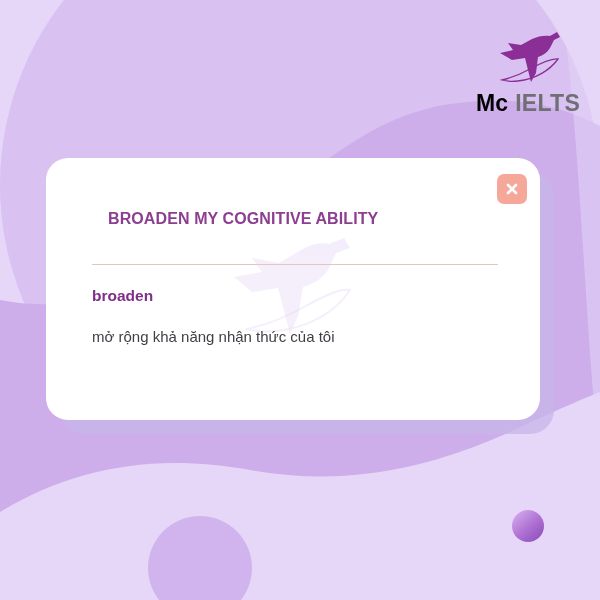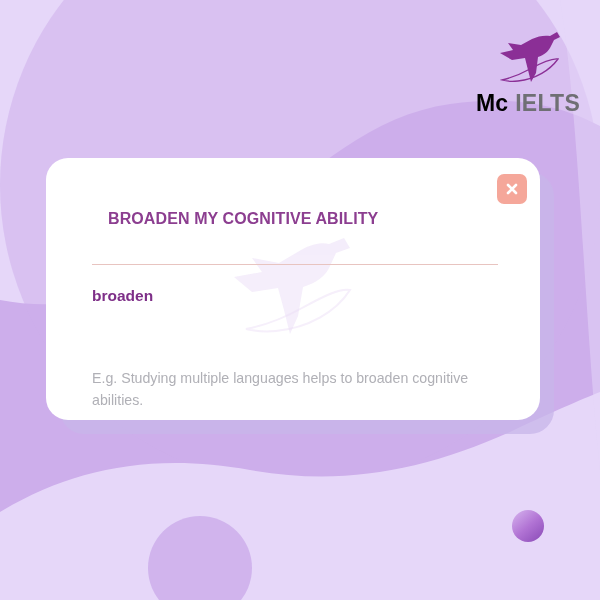--- a/index.html
+++ b/index.html
@@ -218,21 +218,21 @@
       <path fill="#d9bfee" opacity="0.55" d="M 97,14 L 112,8 L 118,18 L 104,23 L 98,36 C 94,46 84,53 71,57
                L 66,86 L 58,104 L 52,80 L 46,58 L 20,62 L 2,47 L 30,42
                L 20,28 L 47,33 L 69,20 C 79,14 90,12 97,14 Z"></path>
       <path fill="none" stroke="#d9bfee" stroke-width="2" opacity="0.5" d="M 118,60 C 104,82 76,98 44,101 C 33,102 22,101 14,99
                C 30,96 52,88 70,78 C 92,66 108,58 118,60 Z"></path>
     </svg>
 
     <div class="card-title">BROADEN MY COGNITIVE ABILITY</div>
     <div class="card-divider"></div>
     <div class="card-pos">broaden</div>
-    <div class="card-example">E.g. Studying multiple languages helps to broaden cognitive abilities.</div>
+    <div class="card-meaning">mở rộng khả năng nhận thức của tôi</div>
   </div>
 
   <button class="close-btn" aria-label="Close">
     <svg width="16" height="16" viewBox="0 0 16 16" xmlns="http://www.w3.org/2000/svg">
       <path d="M 4,4 L 12,12 M 12,4 L 4,12" stroke="#ffffff" stroke-width="2.6" stroke-linecap="round"></path>
     </svg>
   </button>
 
 </div>
 

